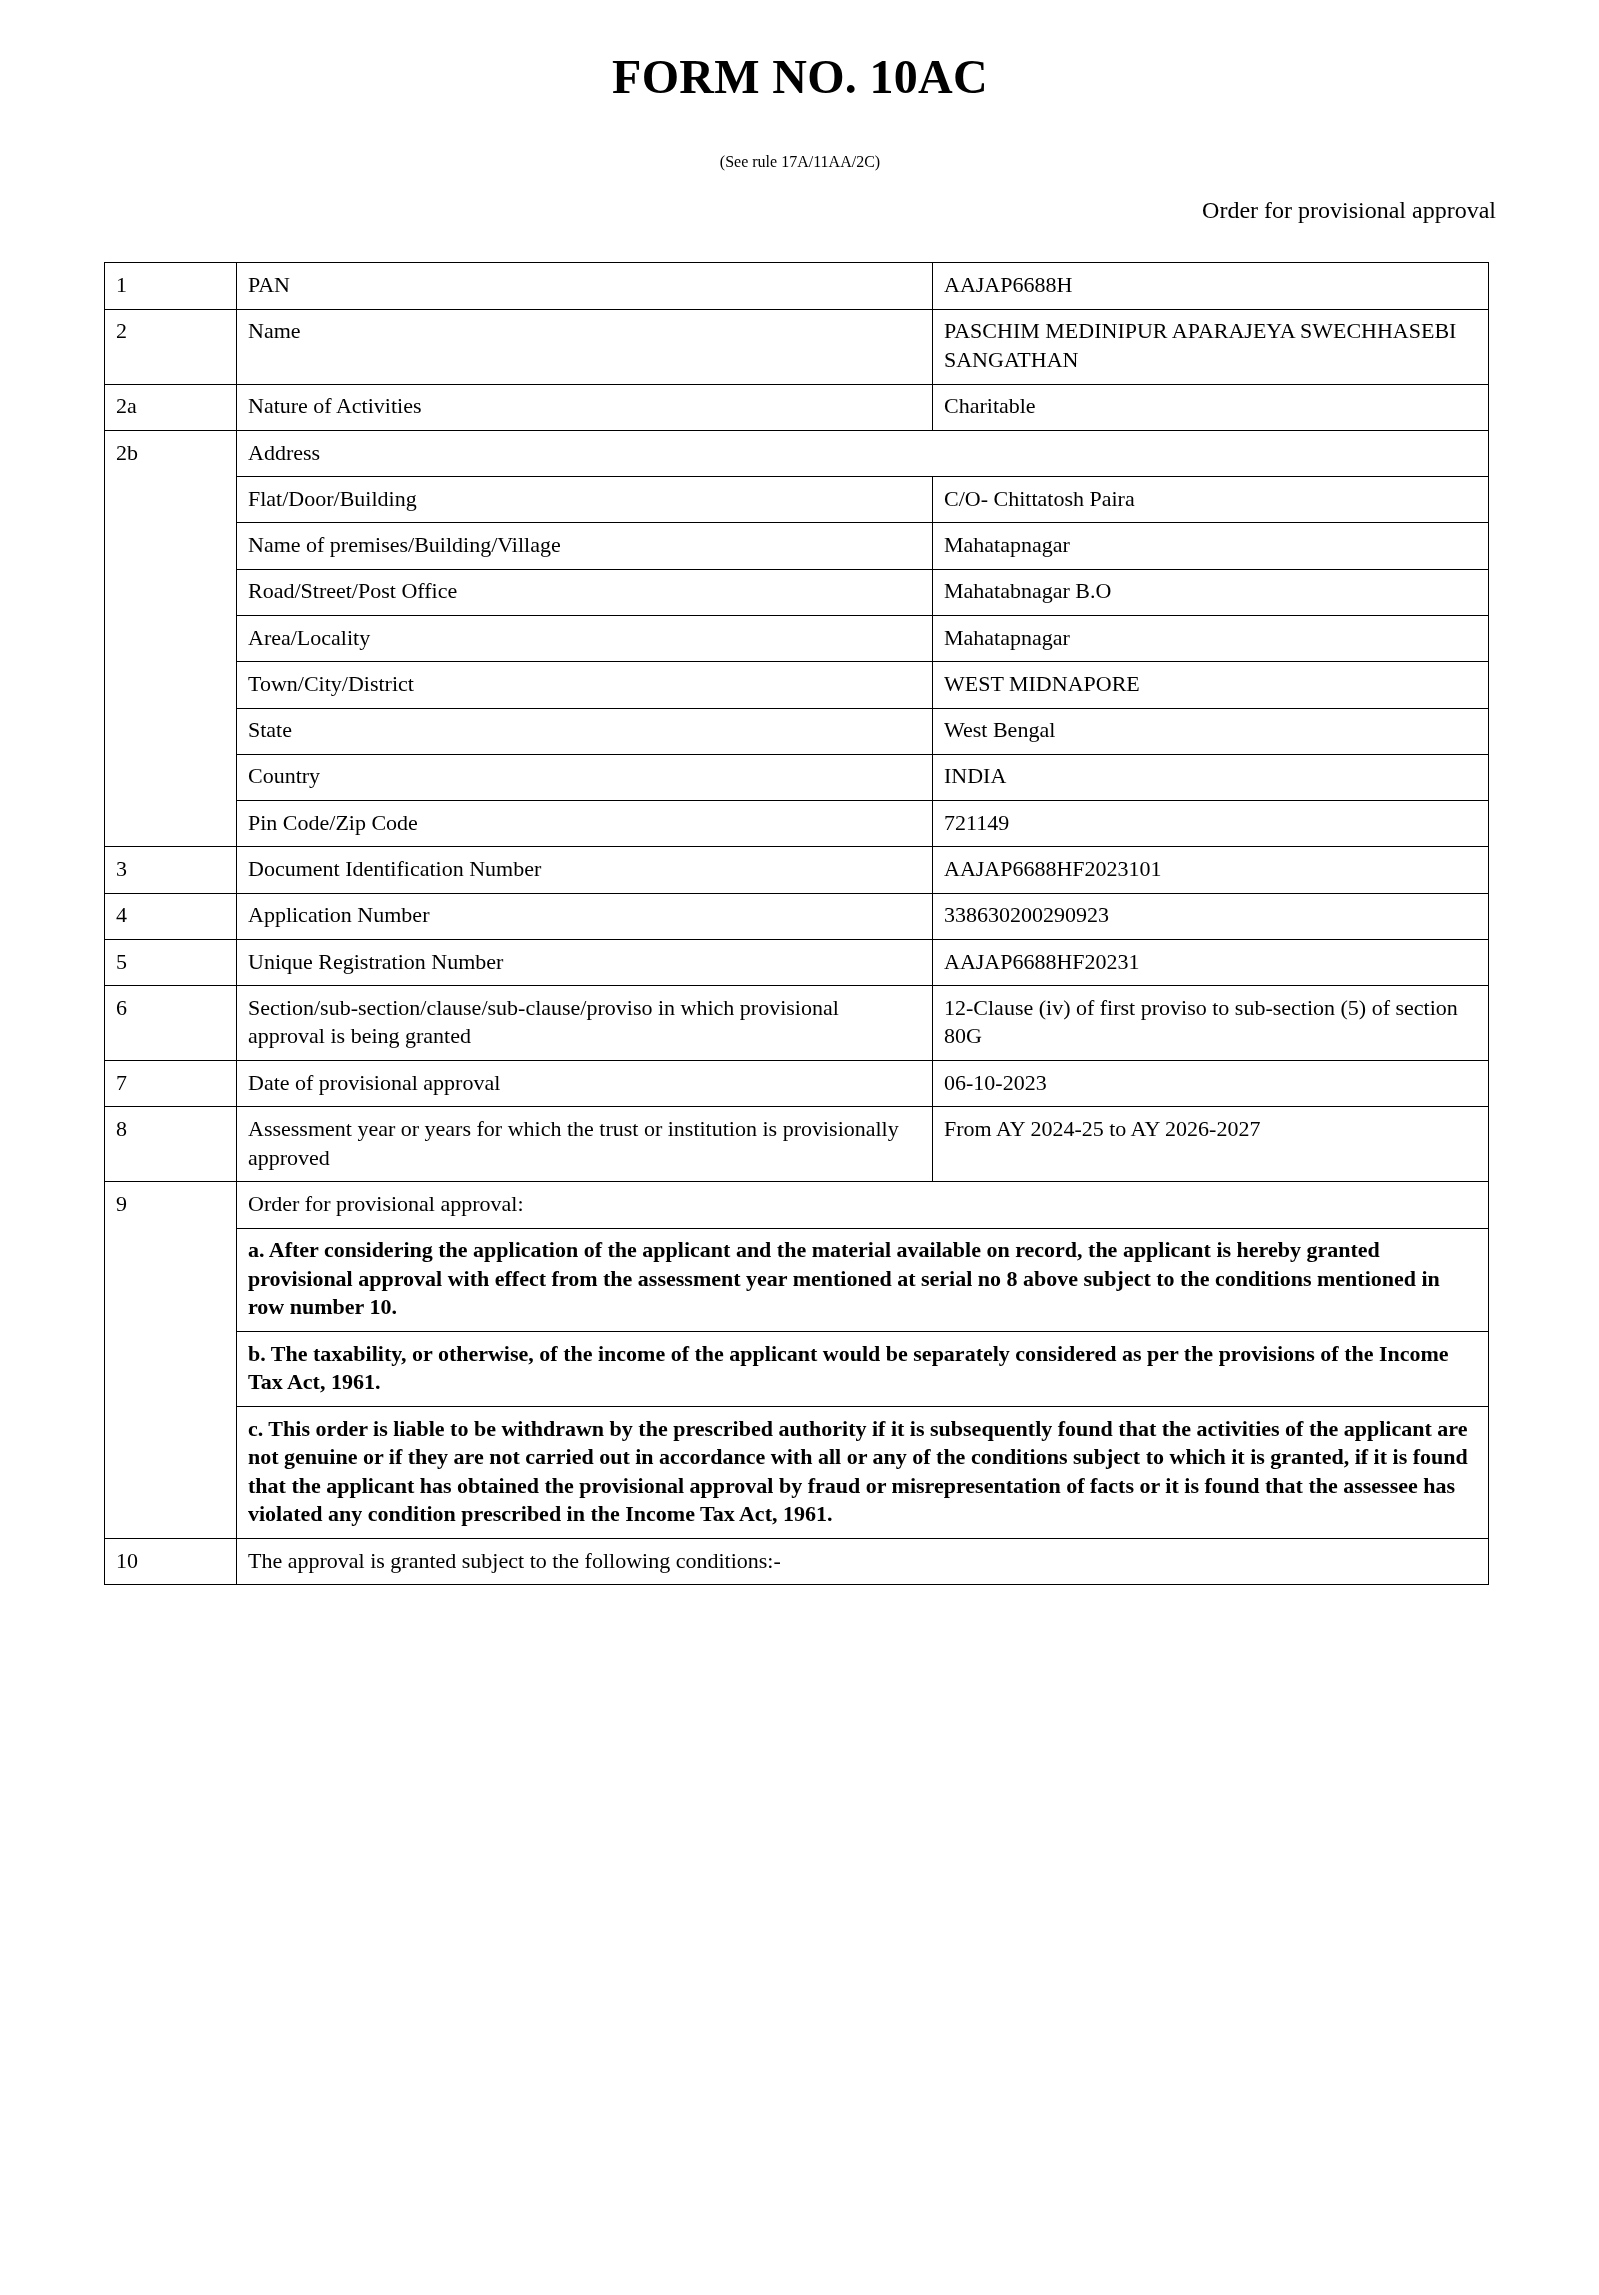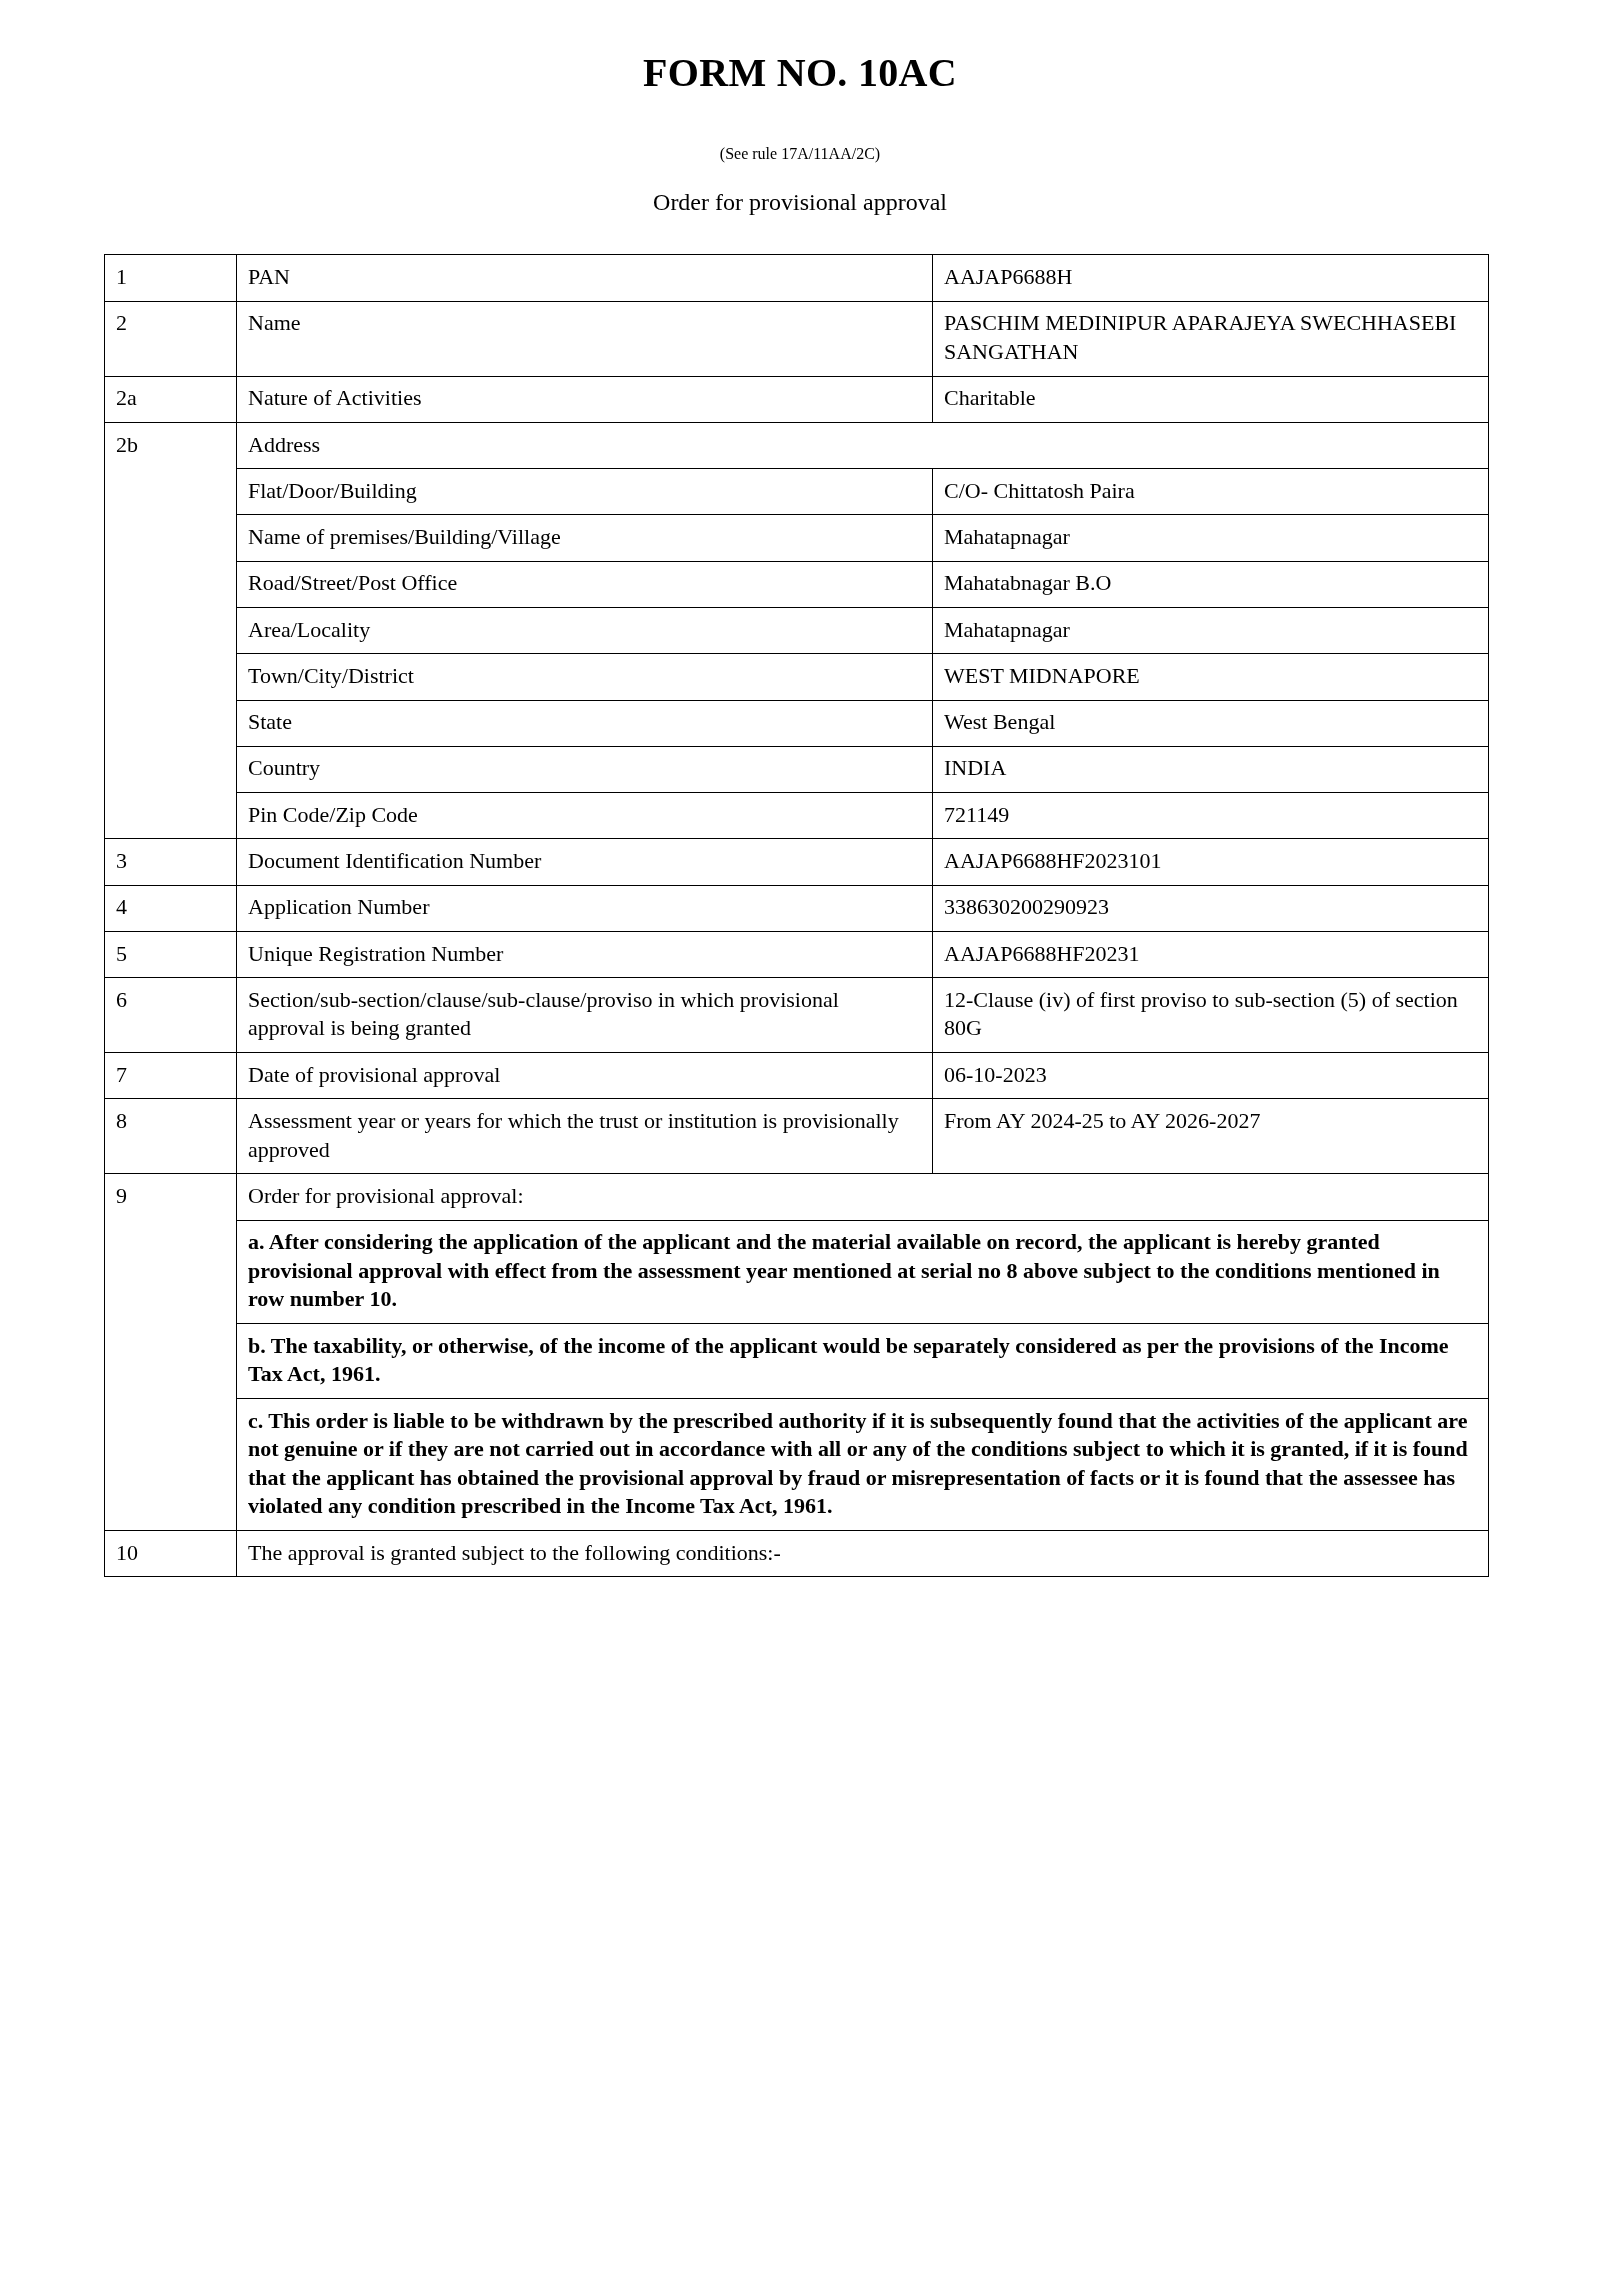--- a/index.html
+++ b/index.html
@@ -30,36 +30,36 @@
     width: 751px;
     height: 570px;
     opacity: 0.30;
     pointer-events: none;
     z-index: 0;
   }
   .watermark svg { width: 100%; height: 100%; }
   
   .form-title {
     text-align: center;
-    font-size: 40px;
+    font-size: 48px;
     font-weight: bold;
     letter-spacing: 0.3px;
     margin: 0 0 49px 0;
     position: relative;
     z-index: 2;
   }
   .rule-line {
     text-align: center;
     font-size: 16px;
     margin: 0 0 26.4px 0;
     position: relative;
     z-index: 2;
   }
   .subtitle {
-    text-align: center;
+    text-align: right;
     font-size: 24px;
     margin: 16px 0 38px 0;
     position: relative;
     z-index: 2;
   }
   
   table.form-table {
     border-collapse: collapse;
     width: 1384px;
     table-layout: fixed;

